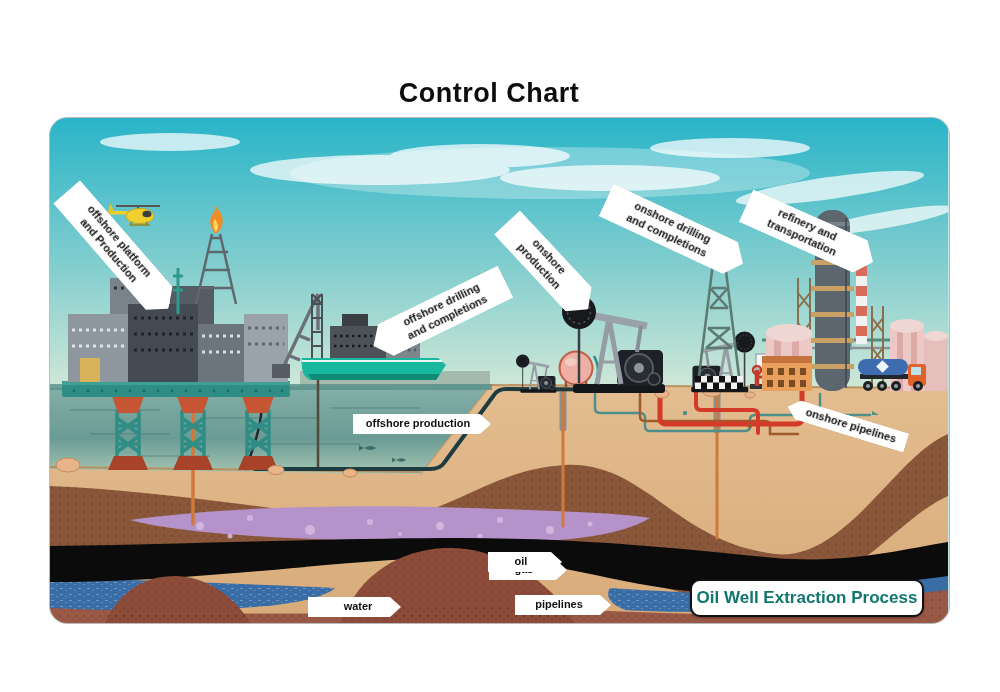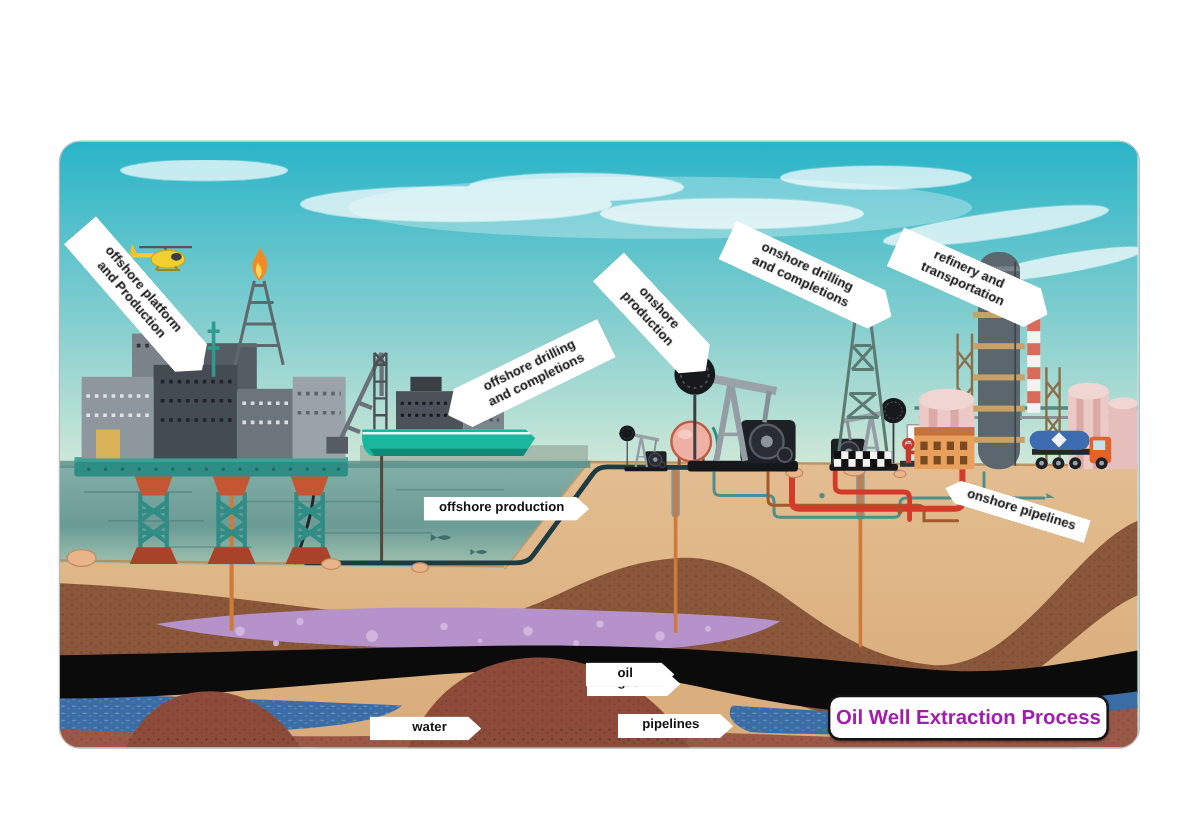--- a/index.html
+++ b/index.html
@@ -14,26 +14,27 @@
     display:flex;align-items:center;justify-content:center;text-align:center;
     filter:drop-shadow(0 1px 1.5px rgba(0,0,0,.35));line-height:1.25;}
   .ribbon{font-size:11px;height:20px;}
   .tag{font-size:11px;white-space:pre-line;padding:4px 6px;}
   .pt-r{clip-path:polygon(0 0,calc(100% - 11px) 0,100% 50%,calc(100% - 11px) 100%,0 100%);padding-right:14px;padding-left:6px;}
   .pt-l{clip-path:polygon(11px 0,100% 0,100% 100%,11px 100%,0 50%);padding-left:14px;padding-right:6px;}
   .tag.pt-r{clip-path:polygon(0 0,calc(100% - 14px) 0,100% 50%,calc(100% - 14px) 100%,0 100%);padding-right:17px;}
   .tag.pt-l{clip-path:polygon(14px 0,100% 0,100% 100%,14px 100%,0 50%);padding-left:17px;}
   .badge{position:absolute;left:640px;top:461px;width:230px;height:34px;background:#fff;
     border:2px solid #121212;border-radius:10px;display:flex;align-items:center;justify-content:center;
-    font-size:17px;font-weight:bold;color:#a21caf;box-shadow:0 1px 2px rgba(0,0,0,.35);}
+    font-size:17px;font-weight:bold;color:#0f766e;box-shadow:0 1px 2px rgba(0,0,0,.35);}
 </style>
 </head>
 <body>
 
 <div class="page">
+  <div class="title">Control Chart</div>
 
   <div class="frame">
     <svg viewBox="0 0 898 505" width="898" height="505">
       <defs>
         <linearGradient id="sky" x1="0" y1="0" x2="0" y2="1">
           <stop offset="0" stop-color="#29b4c8"></stop>
             <stop offset=".55" stop-color="#86cfcf"></stop>
             <stop offset="1" stop-color="#d6ead8"></stop>
         </linearGradient>
         <linearGradient id="seaG" x1="0" y1="0" x2="0" y2="1">

